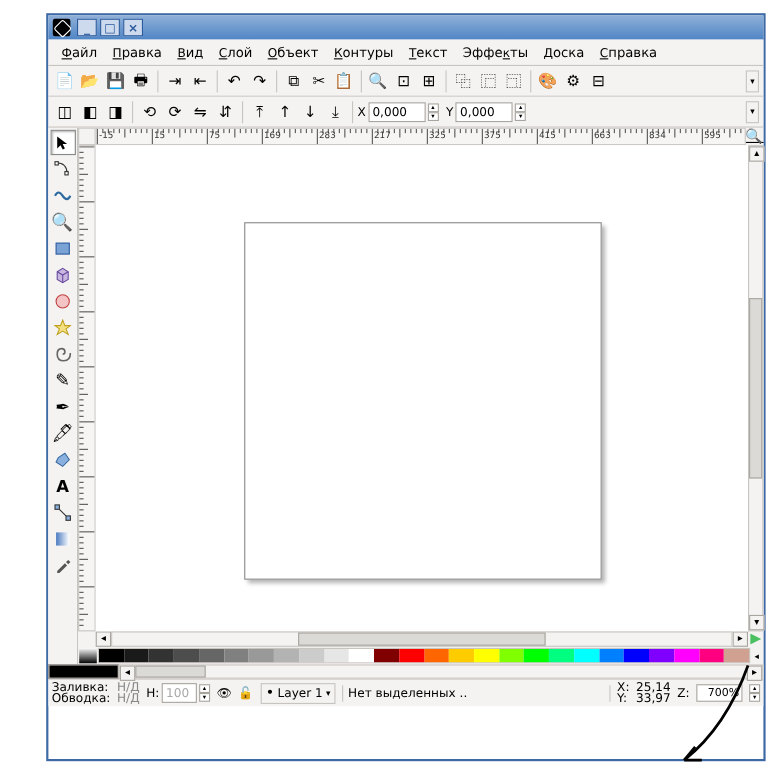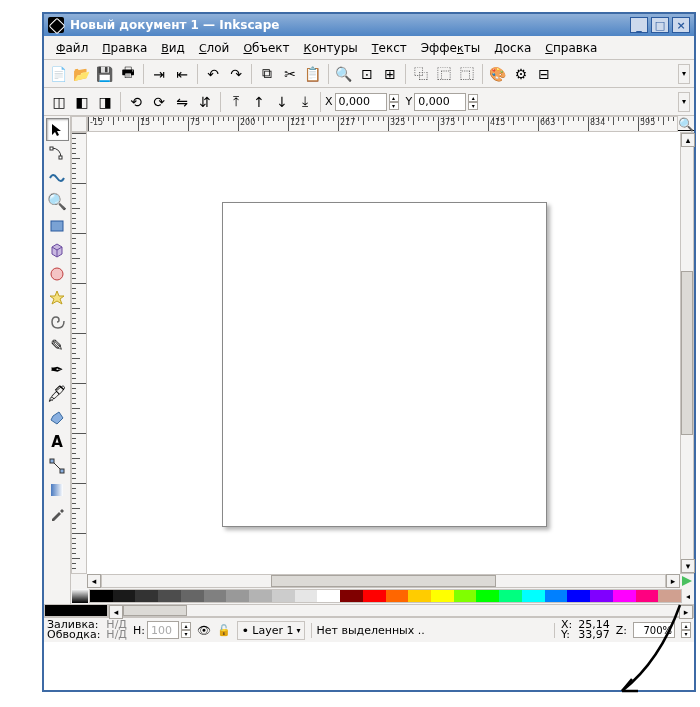--- a/index.html
+++ b/index.html
@@ -81,21 +81,20 @@
 
 .arrow-annot{position:absolute; right:10px; bottom:6px; pointer-events:none;}
 </style>
 </head>
 <body>
 
 <div class="window">
 
   <div class="titlebar">
     <span class="icon"></span>
-    <span class="title">Новый документ 1 — Inkscape</span>
     <div class="winbtns">
       <div class="winbtn">_</div>
       <div class="winbtn">□</div>
       <div class="winbtn">×</div>
     </div>
   </div>
 
   <div class="menubar" id="menubar">
       <div class="menuitem"><u>Ф</u>айл</div>
       <div class="menuitem"><u>П</u>равка</div>
@@ -373,22 +372,22 @@
             <div class="tick" style="left: 555px; height: 30%;"></div>
             <div class="tick" style="left: 560px; height: 30%;"></div>
             <div class="tick" style="left: 565px; height: 30%;"></div>
             <div class="tick" style="left: 570px; height: 30%;"></div>
             <div class="tick" style="left: 575px; height: 60%;"></div>
             <div class="tick" style="left: 580px; height: 30%;"></div>
             <div class="tick" style="left: 585px; height: 30%;"></div>
             <div class="ticklbl" style="left: 2px;">-15</div>
             <div class="ticklbl" style="left: 52px;">15</div>
             <div class="ticklbl" style="left: 102px;">75</div>
-            <div class="ticklbl" style="left: 152px;">200</div>
-            <div class="ticklbl" style="left: 202px;">121</div>
+            <div class="ticklbl" style="left: 152px;">169</div>
+            <div class="ticklbl" style="left: 202px;">283</div>
             <div class="ticklbl" style="left: 252px;">217</div>
             <div class="ticklbl" style="left: 302px;">325</div>
             <div class="ticklbl" style="left: 352px;">375</div>
             <div class="ticklbl" style="left: 402px;">415</div>
             <div class="ticklbl" style="left: 452px;">663</div>
             <div class="ticklbl" style="left: 502px;">834</div>
             <div class="ticklbl" style="left: 552px;">595</div>
           </div>
         <div class="zoombtn">🔍</div>
       </div>

